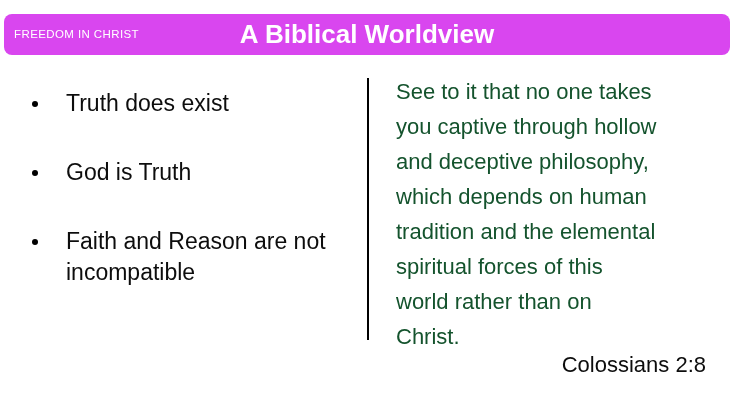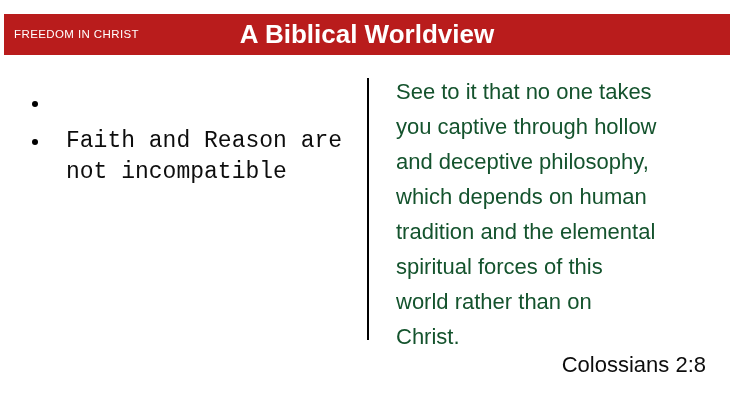--- a/index.html
+++ b/index.html
@@ -20,22 +20,23 @@
     background: #ffffff;
   }
 
   
   .banner {
     position: absolute;
     left: 4px;
     top: 14px;
     width: 726px;
     height: 41px;
-    background: #b91c1c;
+    background: #d946ef;
     box-sizing: border-box;
+    border-radius: 8px;
   }
   .banner-brand {
     position: absolute;
     left: 10px;
     top: 0;
     height: 41px;
     line-height: 41px;
     color: #ffffff;
     font-size: 11.5px;
     letter-spacing: 0.4px;
@@ -64,21 +65,20 @@
     width: 330px;
   }
   .bullet-row {
     position: relative;
     display: block;
     padding-left: 42px;
     margin-bottom: 38px;
   }
   .bullet-row:last-child {
     margin-bottom: 17px;
-    font-family: Liberation Mono, monospace;
   }
   .bullet-dot {
     position: absolute;
     left: 8px;
     top: 13px;
     width: 6px;
     height: 6px;
     border-radius: 50%;
     background: #000000;
   }
@@ -133,20 +133,25 @@
 <div class="slide">
 
   <div class="banner">
     <span class="banner-brand">FREEDOM IN CHRIST</span>
     <span class="banner-title">A Biblical Worldview</span>
   </div>
 
   <div class="bullets">
     <div class="bullet-row">
       <span class="bullet-dot"></span>
+      <span class="bullet-text">Truth does exist</span>
+    </div>
+    <div class="bullet-row">
+      <span class="bullet-dot"></span>
+      <span class="bullet-text">God is Truth</span>
     </div>
     <div class="bullet-row">
       <span class="bullet-dot"></span>
       <span class="bullet-text">Faith and Reason are not incompatible</span>
     </div>
   </div>
 
   <div class="divider"></div>
 
   <div class="quote-col">

